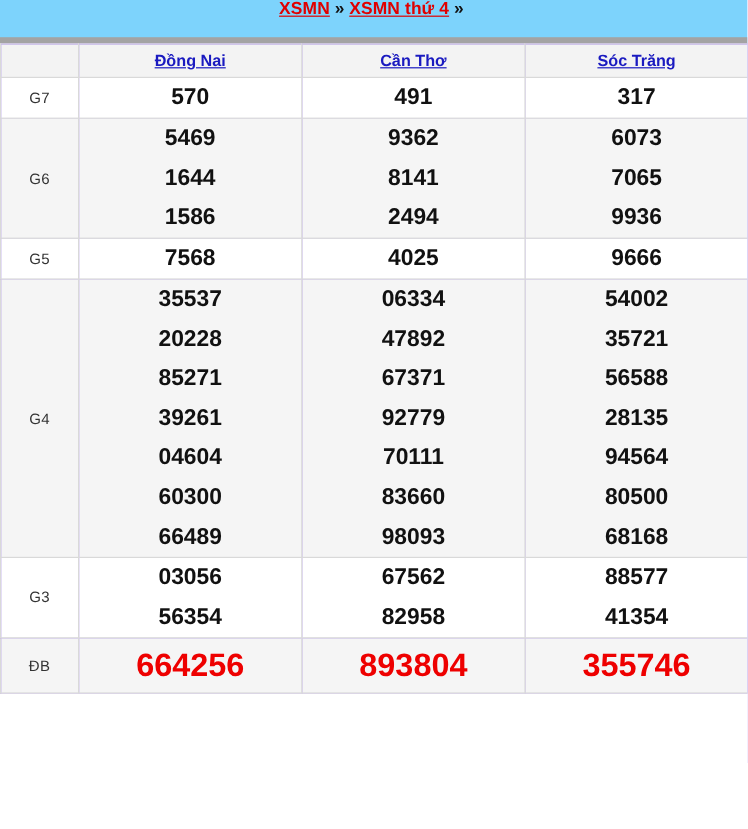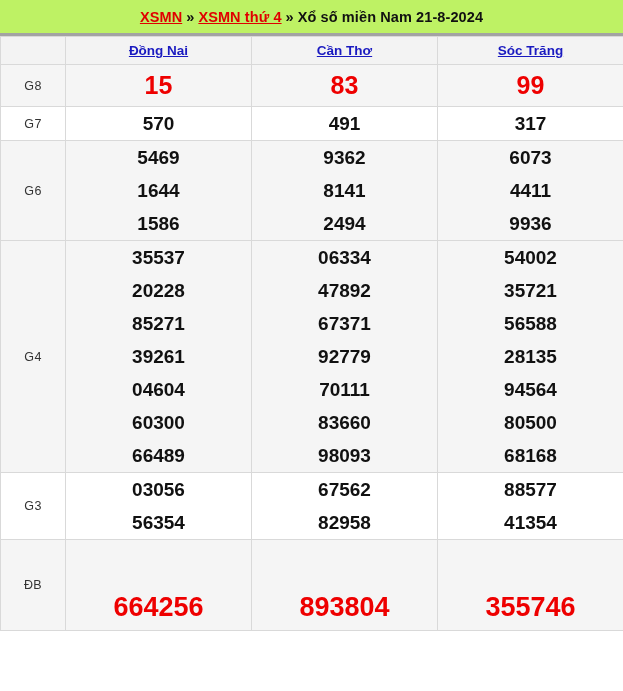--- a/index.html
+++ b/index.html
@@ -12,24 +12,24 @@
   #page {
     width: 623px;
     height: 691px;
     position: relative;
     overflow: hidden;
     background: #ffffff;
   }
   
   .breadcrumb-bar {
     height: 36px;
-    background: #bef264;
-    border-bottom: 3px solid #a3a3a3;
+    background: #7dd3fc;
+    border-bottom: 5px solid #a3a3a3;
     display: flex;
-    align-items: center;
+    align-items: flex-start;
     justify-content: center;
     font-size: 14.5px;
     font-weight: bold;
     color: #111111;
     letter-spacing: 0.1px;
   }
   .crumb-link {
     color: #e00000;
     text-decoration: underline;
     cursor: pointer;
@@ -97,33 +97,32 @@
     padding: 7px 0;
     line-height: 1.0;
   }
   
   tr.stripe td { background: #f5f5f5; }
   tr.plain  td { background: #ffffff; }
   
   tr.row-g8 td.num { font-size: 25px; color: #ee0000; }
   tr.row-db td.num { font-size: 27px; color: #ee0000; }
   tr.row-g8 td.num .n { padding: 8px 0; }
-  tr.row-db td.num .n { padding: 9px 0; margin-top: 45px; }
+  tr.row-db td.num .n { padding: 9px 0; }
 </style>
 </head>
 <body>
 
 <div id="page">
 
   <div class="breadcrumb-bar">
     <span class="crumb-link">XSMN</span>
     <span class="crumb-sep">»</span>
     <span class="crumb-link">XSMN thứ 4</span>
     <span class="crumb-sep">»</span>
-    <span class="crumb-current">Xổ số miền Nam 21-8-2024</span>
   </div>
 
   <table class="results">
     <colgroup>
       <col class="c-label">
       <col class="c-prov">
       <col class="c-prov">
       <col class="c-prov">
     </colgroup>
     <thead>
@@ -134,32 +133,20 @@
         </th>
         <th>
           <span class="prov-link">Cần Thơ</span>
         </th>
         <th>
           <span class="prov-link">Sóc Trăng</span>
         </th>
       </tr>
     </thead>
     <tbody>
-        <tr class="stripe row-g8">
-          <td class="prize-label">G8</td>
-          <td class="num">
-            <span class="n">15</span>
-          </td>
-          <td class="num">
-            <span class="n">83</span>
-          </td>
-          <td class="num">
-            <span class="n">99</span>
-          </td>
-        </tr>
         <tr class="plain row-g7">
           <td class="prize-label">G7</td>
           <td class="num">
             <span class="n">570</span>
           </td>
           <td class="num">
             <span class="n">491</span>
           </td>
           <td class="num">
             <span class="n">317</span>
@@ -172,22 +159,34 @@
             <span class="n">1644</span>
             <span class="n">1586</span>
           </td>
           <td class="num">
             <span class="n">9362</span>
             <span class="n">8141</span>
             <span class="n">2494</span>
           </td>
           <td class="num">
             <span class="n">6073</span>
-            <span class="n">4411</span>
+            <span class="n">7065</span>
             <span class="n">9936</span>
+          </td>
+        </tr>
+        <tr class="plain row-g5">
+          <td class="prize-label">G5</td>
+          <td class="num">
+            <span class="n">7568</span>
+          </td>
+          <td class="num">
+            <span class="n">4025</span>
+          </td>
+          <td class="num">
+            <span class="n">9666</span>
           </td>
         </tr>
         <tr class="stripe row-g4">
           <td class="prize-label">G4</td>
           <td class="num">
             <span class="n">35537</span>
             <span class="n">20228</span>
             <span class="n">85271</span>
             <span class="n">39261</span>
             <span class="n">04604</span>

